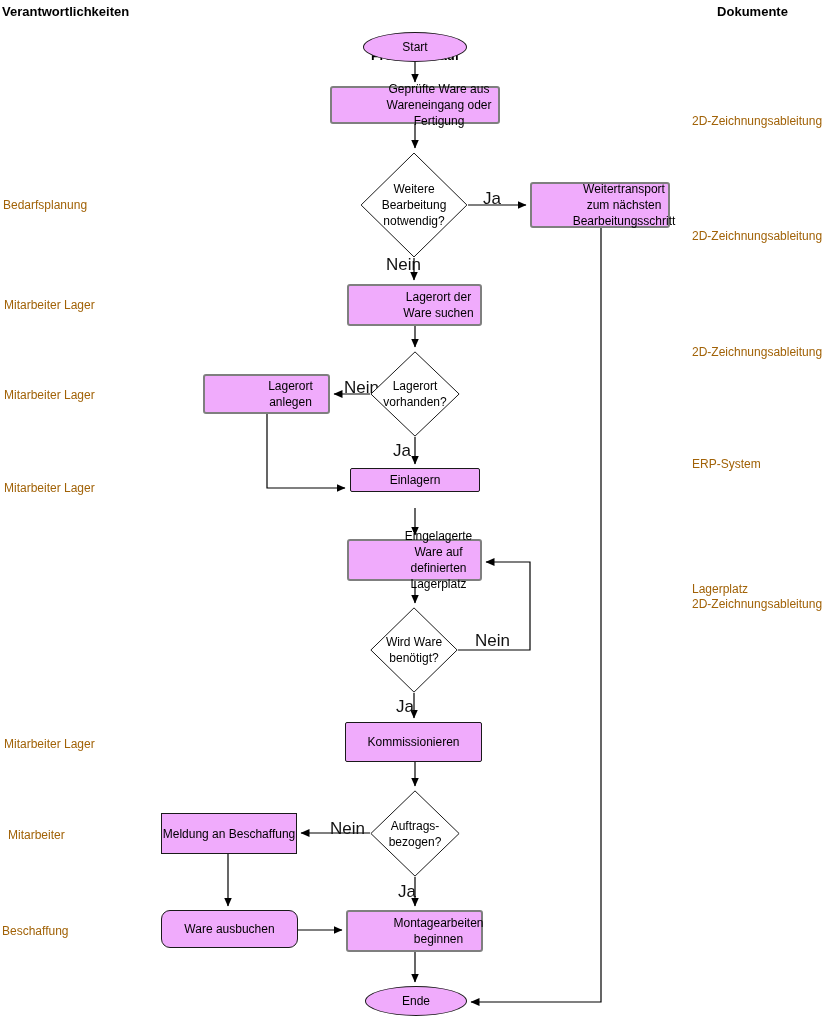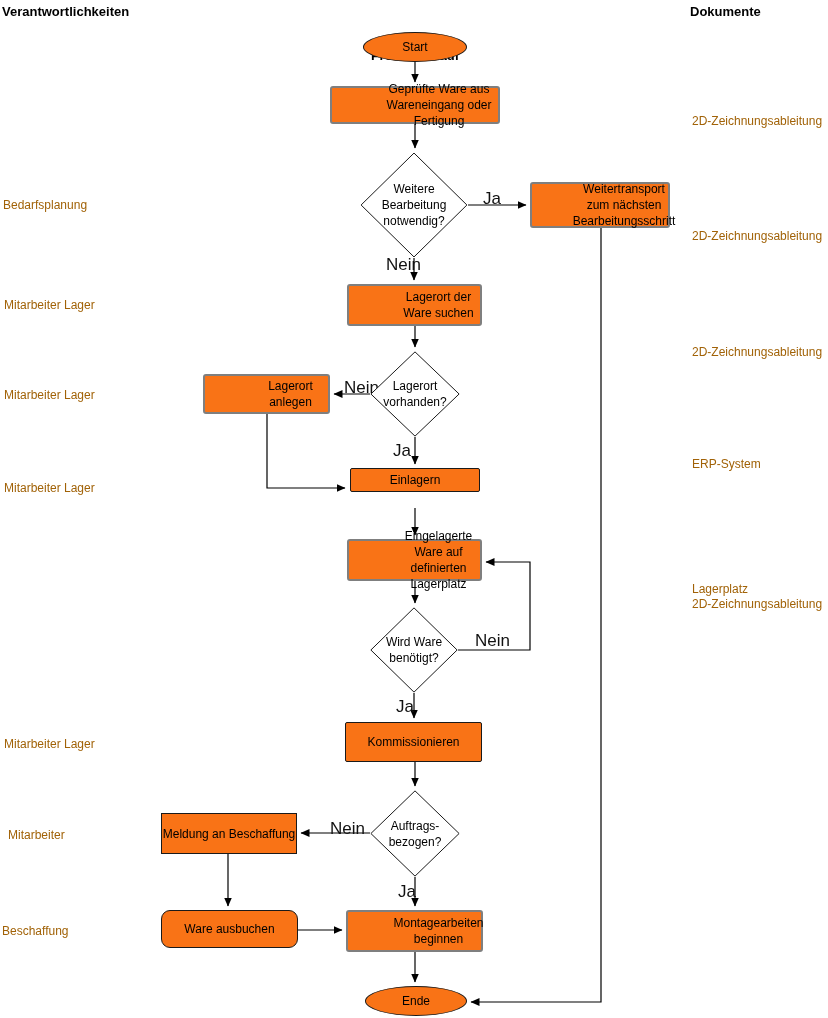--- a/index.html
+++ b/index.html
@@ -5,38 +5,38 @@
   html,body{margin:0;padding:0;background:#fff;}
   #canvas{
     position:relative;width:828px;height:1018px;background:#fff;
     font-family:"Liberation Sans","DejaVu Sans",sans-serif;color:#000;overflow:hidden;
   }
   .hdr{position:absolute;font-weight:bold;font-size:13px;white-space:nowrap;}
   .side-label{position:absolute;font-size:12px;white-space:nowrap;color:#a16207;}
   #connectors{position:absolute;left:0;top:0;width:828px;height:1018px;}
   .node{
     position:absolute;display:flex;align-items:center;justify-content:center;
-    text-align:center;font-size:12px;line-height:16px;background:#f97316;box-sizing:border-box;
+    text-align:center;font-size:12px;line-height:16px;background:#f0abfc;box-sizing:border-box;
   }
   .rect-gray{border:2px solid #7f7f7f;border-radius:3px;padding-left:48px;}
   .rect-black{border:1.5px solid #1a1a1a;border-radius:2px;}
   .oval{border:1.4px solid #1a1a1a;border-radius:50%;}
   .diamond{background:transparent;}
   .diamond svg{position:absolute;left:0;top:0;width:100%;height:100%;}
   .diamond .dtxt{position:relative;z-index:1;width:80%;}
   .edge-label{position:absolute;font-size:17px;color:#111;white-space:nowrap;}
 </style>
 </head>
 <body>
 
 <div id="canvas">
 
   <div class="hdr" style="left:2px;top:4px;">Verantwortlichkeiten</div>
   <div class="hdr" style="left:330px;top:4px;width:170px;text-align:center;margin-top:44px;">Prozessablauf</div>
-  <div class="hdr" style="left:690px;top:4px;width:125px;">Dokumente</div>
+  <div class="hdr" style="left:690px;top:4px;width:125px;text-align:center;">Dokumente</div>
 
   <div class="side-label" style="left:3px;top:198px;">Bedarfsplanung</div>
   <div class="side-label" style="left:4px;top:298px;">Mitarbeiter Lager</div>
   <div class="side-label" style="left:4px;top:388px;">Mitarbeiter Lager</div>
   <div class="side-label" style="left:4px;top:481px;">Mitarbeiter Lager</div>
   <div class="side-label" style="left:4px;top:737px;">Mitarbeiter Lager</div>
   <div class="side-label" style="left:8px;top:828px;">Mitarbeiter</div>
   <div class="side-label" style="left:2px;top:924px;">Beschaffung</div>
 
   <div class="side-label" style="left:692px;top:114px;">2D-Zeichnungsableitung</div>

